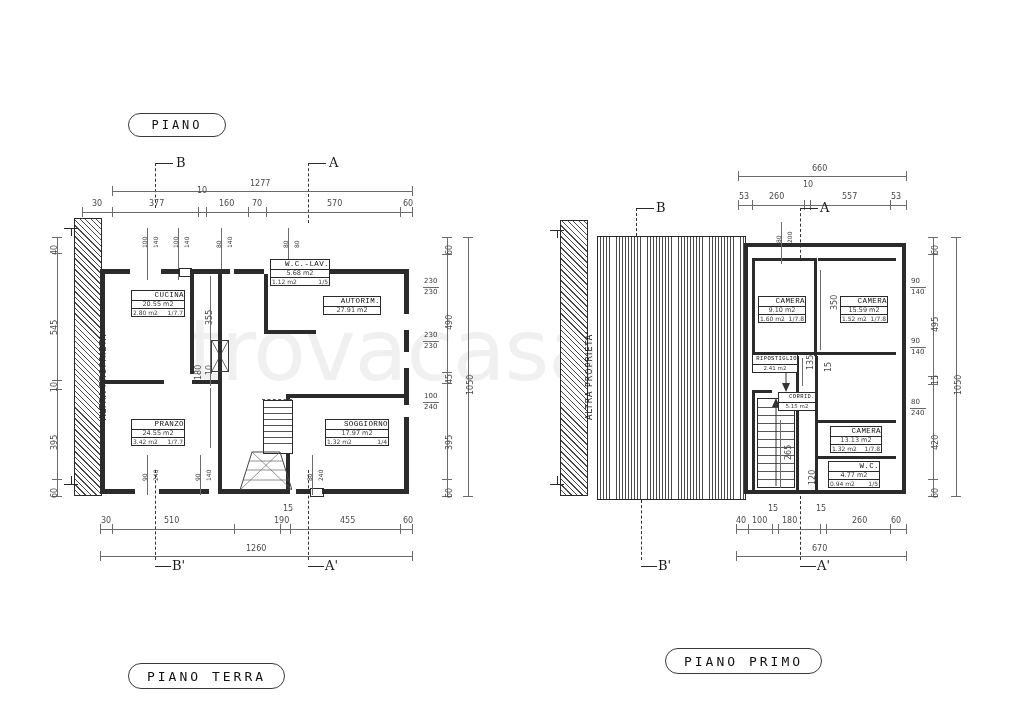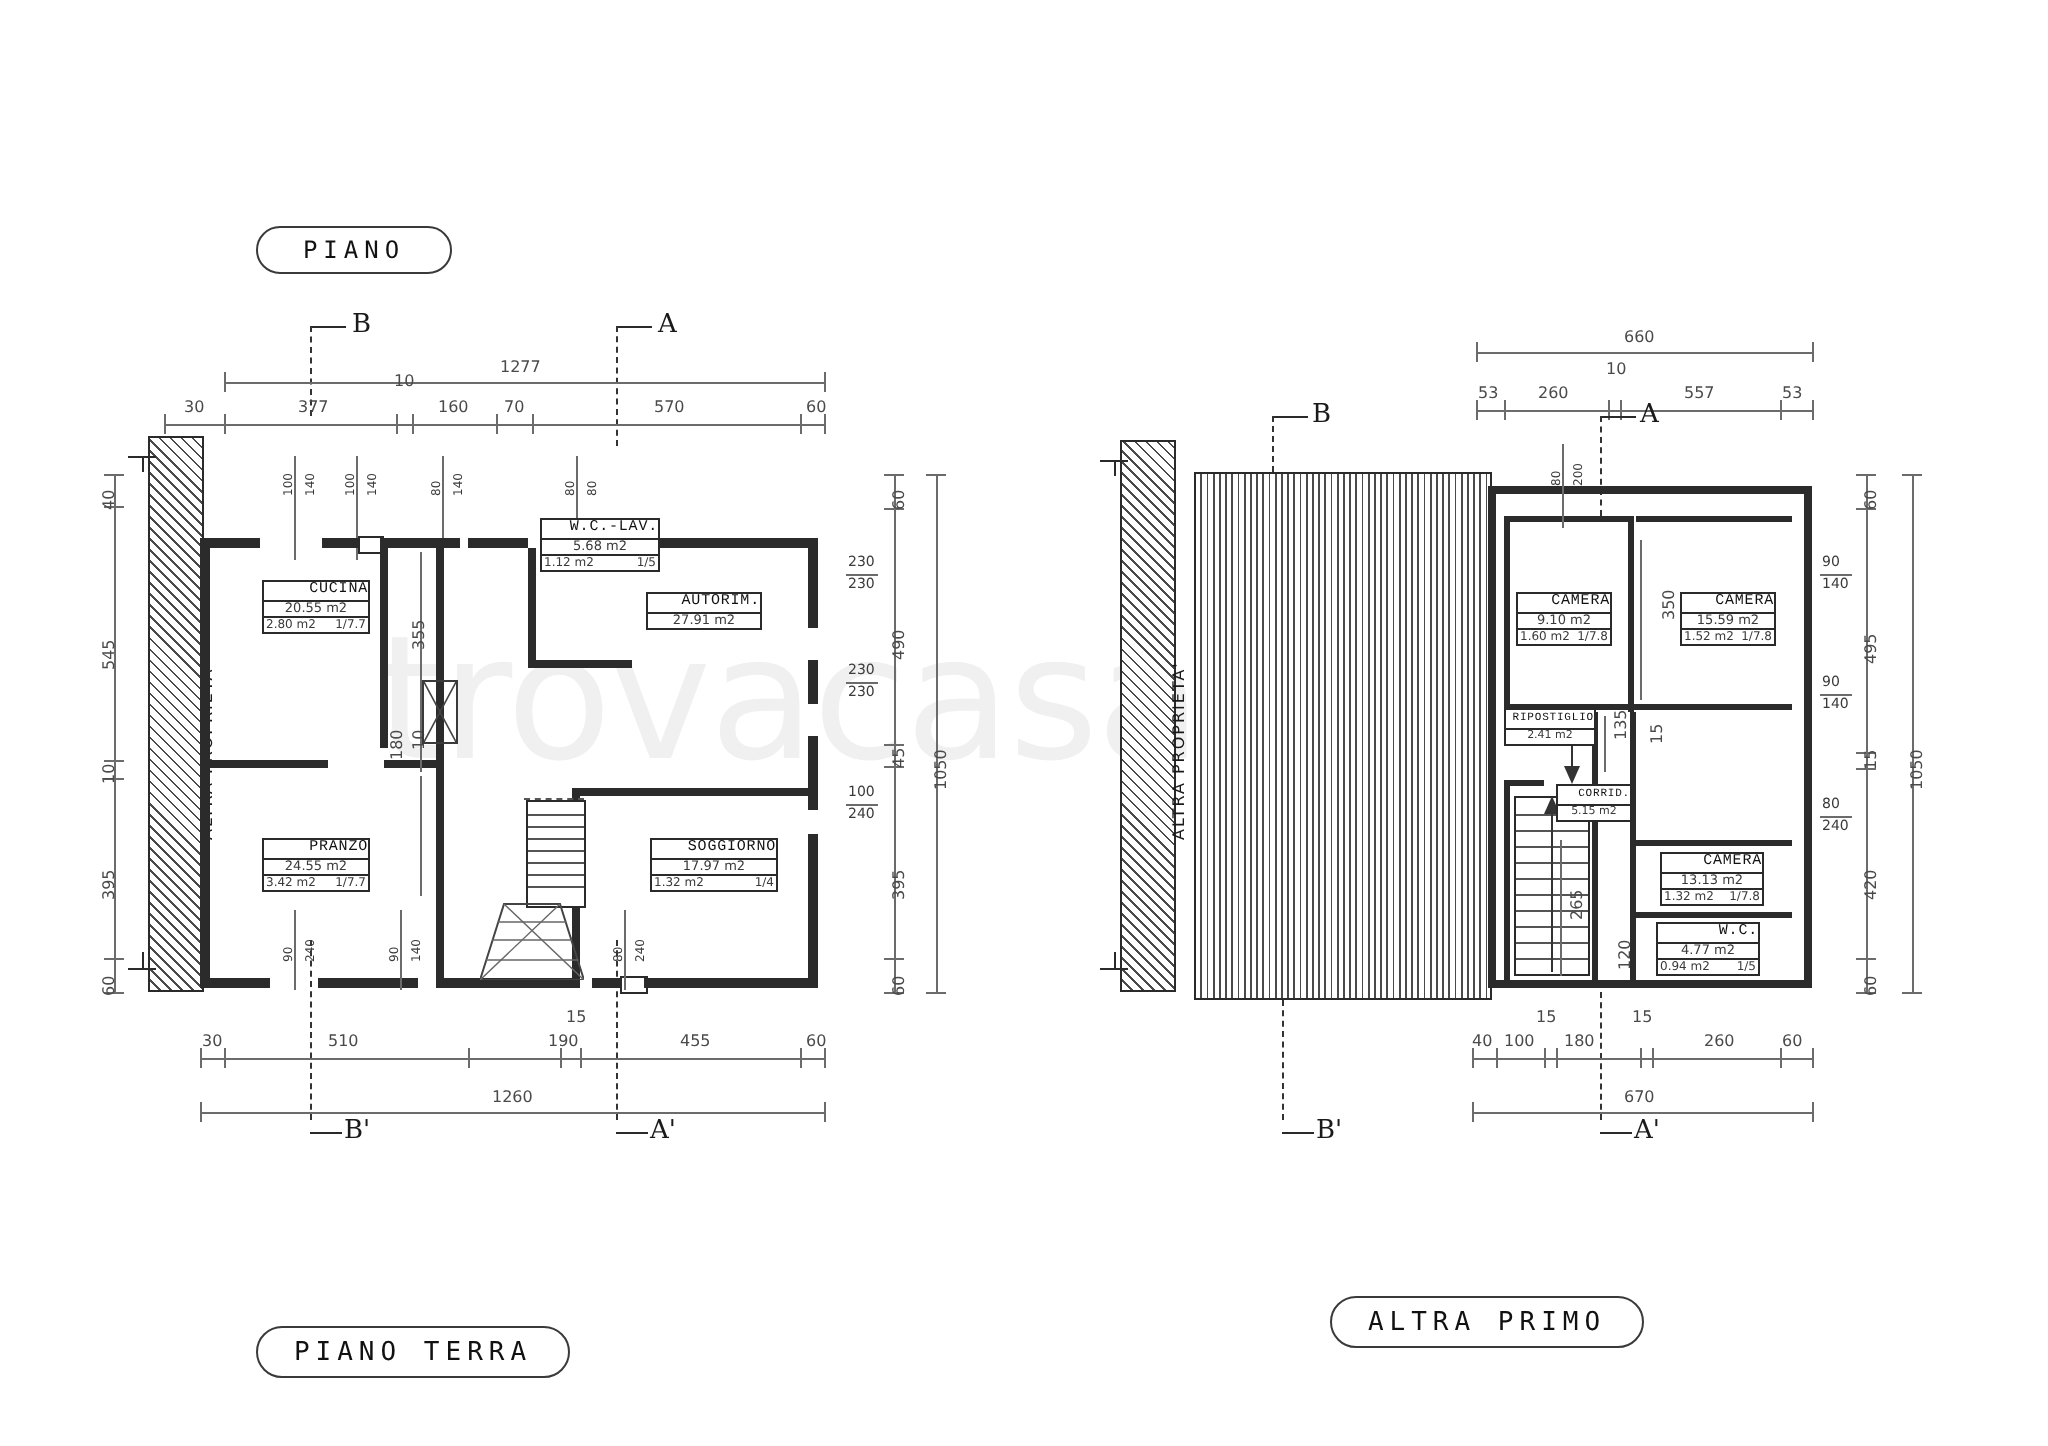--- a/index.html
+++ b/index.html
@@ -80,21 +80,21 @@
 </style>
 </head>
 <body>
 
 <div class="stage">
 
   <div class="watermark">trovacasa</div>
 
   <div class="pill pill-sub" style="left:128px;top:113px;width:96px;height:22px;">PIANO</div>
   <div class="pill pill-foot" style="left:128px;top:648px;width:155px;height:24px;margin-top:15px;">PIANO TERRA</div>
-  <div class="pill pill-foot" style="left:665px;top:648px;width:155px;height:24px;">ALTRA PRIMO</div>
+  <div class="pill pill-foot" style="left:665px;top:648px;width:155px;height:24px;">PIANO PRIMO</div>
 
   <div>
     <div class="hl" style="left:155px;top:163px;width:18px;"></div>
     <div class="sect" style="left:176px;top:155px;">B</div>
     <div class="vl-dd" style="left:155px;top:163px;height:45px;"></div>
   </div>
   <div>
     <div class="hl" style="left:308px;top:163px;width:18px;"></div>
     <div class="sect" style="left:329px;top:155px;">A</div>
     <div class="vl-dd" style="left:308px;top:163px;height:60px;"></div>

